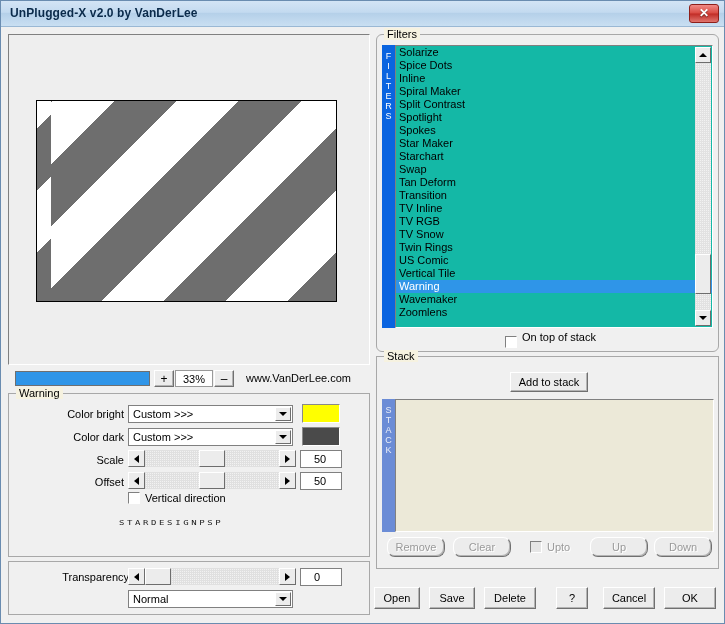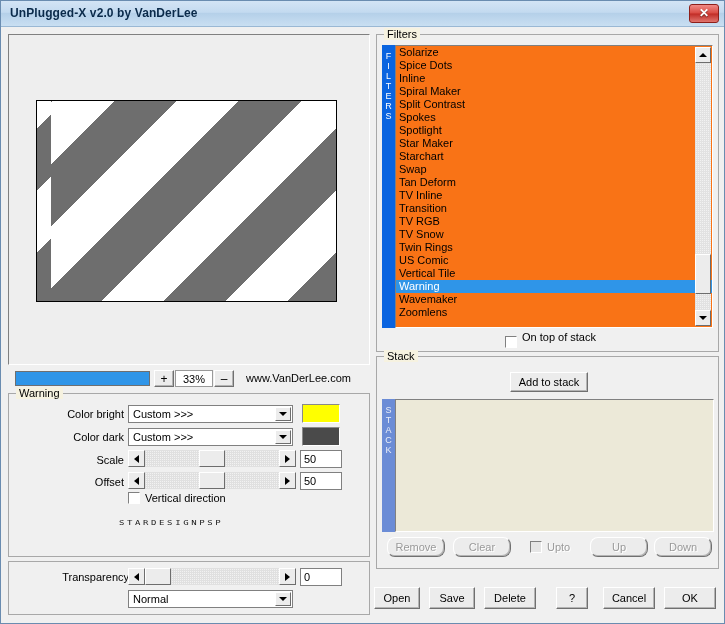--- a/index.html
+++ b/index.html
@@ -258,21 +258,21 @@
     box-sizing: border-box;
     cursor: pointer;
   }
   .numfield {
     position: absolute;
     height: 18px;
     background: #ffffff;
     border: 1px solid #808080;
     box-sizing: border-box;
     font-size: 11px;
-    padding: 2px 0 0 3px;
+    padding: 2px 0 0 13px;
     color: #000;
   }
   .chk-box {
     position: absolute;
     width: 12px; height: 12px;
     background: #ffffff;
     border: 1px solid;
     border-color: #808080 #ffffff #ffffff #808080;
     box-sizing: border-box;
     cursor: pointer;
@@ -302,20 +302,21 @@
     left: 7px; top: 560px;
     width: 362px; height: 54px;
     background: #f0f0f0;
   }
 
   
   #filters-group {
     left: 375px; top: 33px;
     width: 343px; height: 318px;
     background: #f0f0f0;
+    border-radius: 6px;
   }
   #filters-listwrap {
     position: absolute; left: 5px; top: 10px;
     width: 331px; height: 283px;
   }
   #filters-sidebar {
     position: absolute; left: 0; top: 0;
     width: 13px; height: 100%;
     background: #0a64e0;
     display: flex; align-items: flex-start; justify-content: center;
@@ -325,21 +326,21 @@
   #filters-sidebar span {
     font-size: 9px;
     color: #fff;
     line-height: 10px;
     letter-spacing: 0;
     writing-mode: vertical-rl;
     text-orientation: upright;
   }
   #filters-list {
     position: absolute; left: 13px; top: 0; right: 0; bottom: 0;
-    background: #f97316;
+    background: #14b8a6;
     border: 1px solid;
     border-color: #808080 #ffffff #ffffff #808080;
     box-sizing: border-box;
     overflow: hidden;
   }
   .list-item {
     height: 13px;
     line-height: 13px;
     padding-left: 3px;
     font-size: 11px;
@@ -540,28 +541,28 @@
       <div id="filters-sidebar">
         <span>FILTERS</span>
       </div>
       <div id="filters-list">
         <div id="filters-items">
             <div class="list-item">Solarize</div>
             <div class="list-item">Spice Dots</div>
             <div class="list-item">Inline</div>
             <div class="list-item">Spiral Maker</div>
             <div class="list-item">Split Contrast</div>
+            <div class="list-item">Spotlight</div>
             <div class="list-item">Spokes</div>
-            <div class="list-item">Spotlight</div>
             <div class="list-item">Star Maker</div>
             <div class="list-item">Starchart</div>
             <div class="list-item">Swap</div>
             <div class="list-item">Tan Deform</div>
+            <div class="list-item">Transition</div>
             <div class="list-item">TV Inline</div>
-            <div class="list-item">Transition</div>
             <div class="list-item">TV RGB</div>
             <div class="list-item">TV Snow</div>
             <div class="list-item">Twin Rings</div>
             <div class="list-item">US Comic</div>
             <div class="list-item">Vertical Tile</div>
             <div class="list-item selected">Warning</div>
             <div class="list-item">Wavemaker</div>
             <div class="list-item">Zoomlens</div>
           </div>
         <div id="list-scroll">

